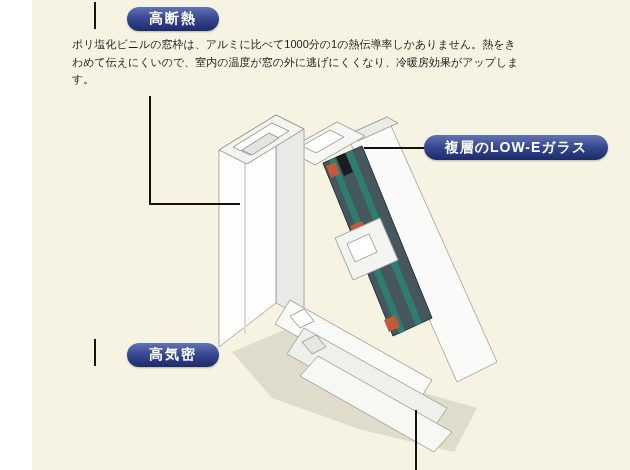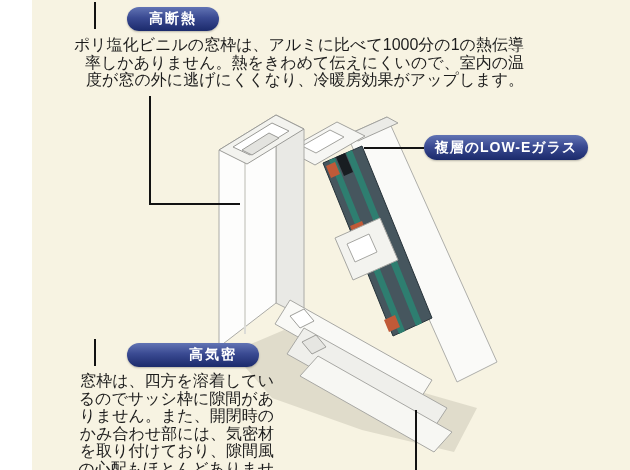--- a/index.html
+++ b/index.html
@@ -11,25 +11,25 @@
   .pill{
     position:absolute;
     background:linear-gradient(180deg,#6274b4 0%,#3a4a92 45%,#1b2a6b 100%);
     color:#ffffff;border-radius:13px;
     font-size:14px;font-weight:bold;letter-spacing:2px;
     display:flex;align-items:center;justify-content:center;
     box-shadow:0 1px 2px rgba(0,0,0,.25);
     white-space:nowrap;
   }
   .pill-insulation{left:95px;top:7px;width:92px;height:24px;}
-  .pill-airtight{left:95px;top:343px;width:92px;height:24px;padding-left:40px;}
-  .pill-lowe{left:392px;top:135px;width:164px;height:25px;letter-spacing:1px;}
+  .pill-airtight{left:95px;top:343px;width:92px;height:24px;}
+  .pill-lowe{left:392px;top:135px;width:184px;height:25px;letter-spacing:1px;}
   .body-text{
-    position:absolute;color:#1c1c1c;font-size:16px;line-height:17.5px;
-    text-align:right;
+    position:absolute;color:#1c1c1c;font-size:11px;line-height:17.5px;
+    text-align:left;
   }
   .body-insulation{left:40px;top:36px;width:452px;}
   .body-lowe{left:394px;top:166px;width:194px;}
   .body-airtight{left:40px;top:372px;width:202px;}
   .line{position:absolute;background:#121212;}
   .tick-top{left:62px;top:2px;width:2px;height:27px;}
   .tick-bottom{left:62px;top:339px;width:2px;height:27px;}
   .conn-ins-v{left:117px;top:96px;width:2px;height:109px;}
   .conn-ins-h{left:117px;top:203px;width:91px;height:2px;}
   .conn-lowe-h{left:332px;top:147px;width:60px;height:2px;}
@@ -82,15 +82,14 @@
   <div class="line conn-ins-h"></div>
   <div class="line conn-lowe-h"></div>
   <div class="line conn-air-v"></div>
 
   <div class="pill pill-insulation">高断熱</div>
   <div class="body-text body-insulation">ポリ塩化ビニルの窓枠は、アルミに比べて1000分の1の熱伝導率しかありません。熱をきわめて伝えにくいので、室内の温度が窓の外に逃げにくくなり、冷暖房効果がアップします。</div>
 
   <div class="pill pill-lowe">複層のLOW-Eガラス</div>
 
   <div class="pill pill-airtight">高気密</div>
-  <div class="body-text body-airtight">窓枠は、四方を溶着しているのでサッシ枠に隙間がありません。また、開閉時のかみ合わせ部には、気密材を取り付けており、隙間風の心配もほとんどありません。</div>
 
 </div>
 
 </body></html>

